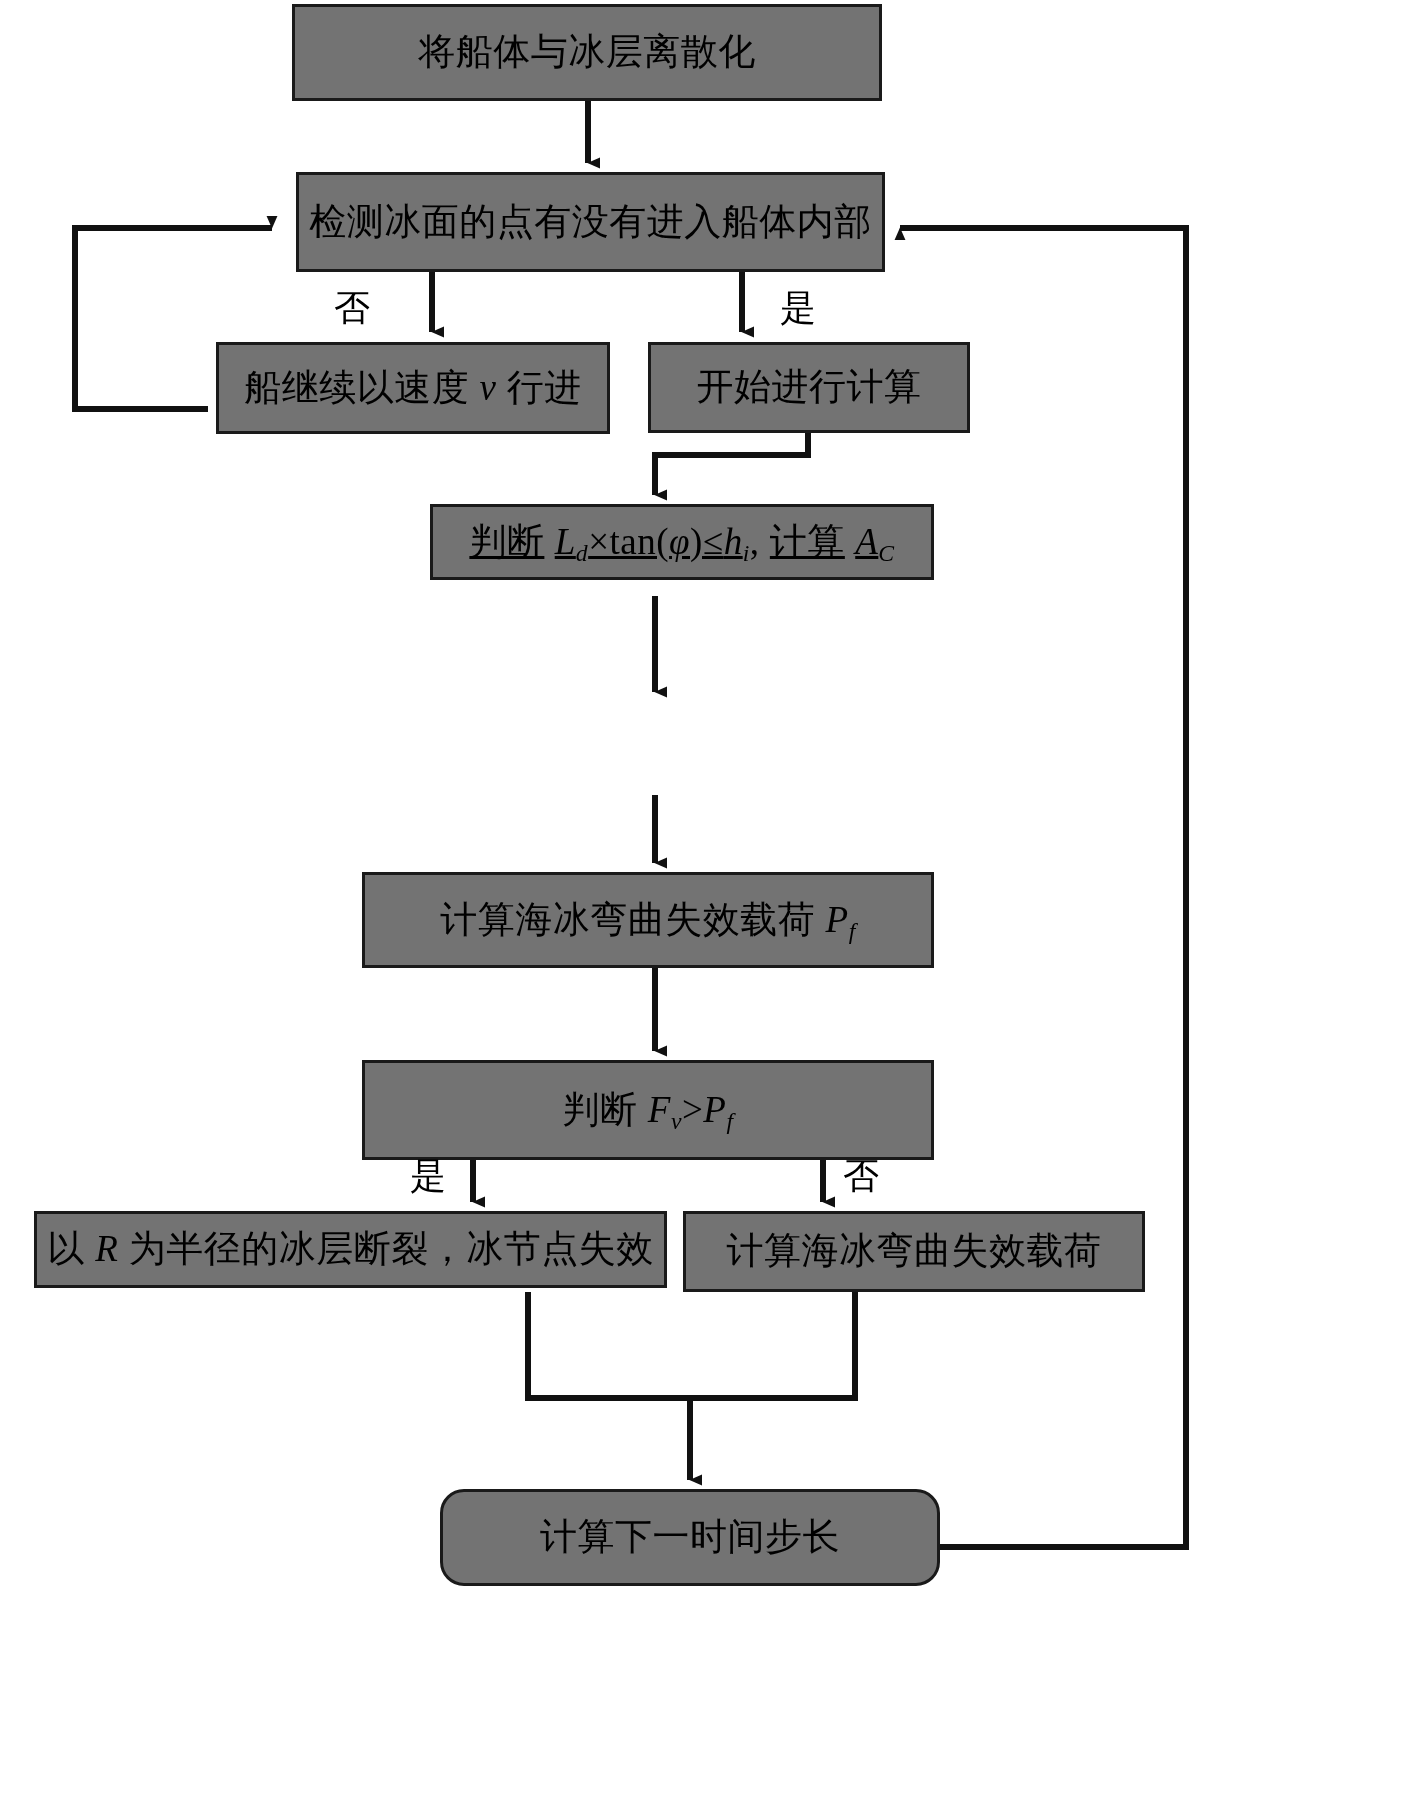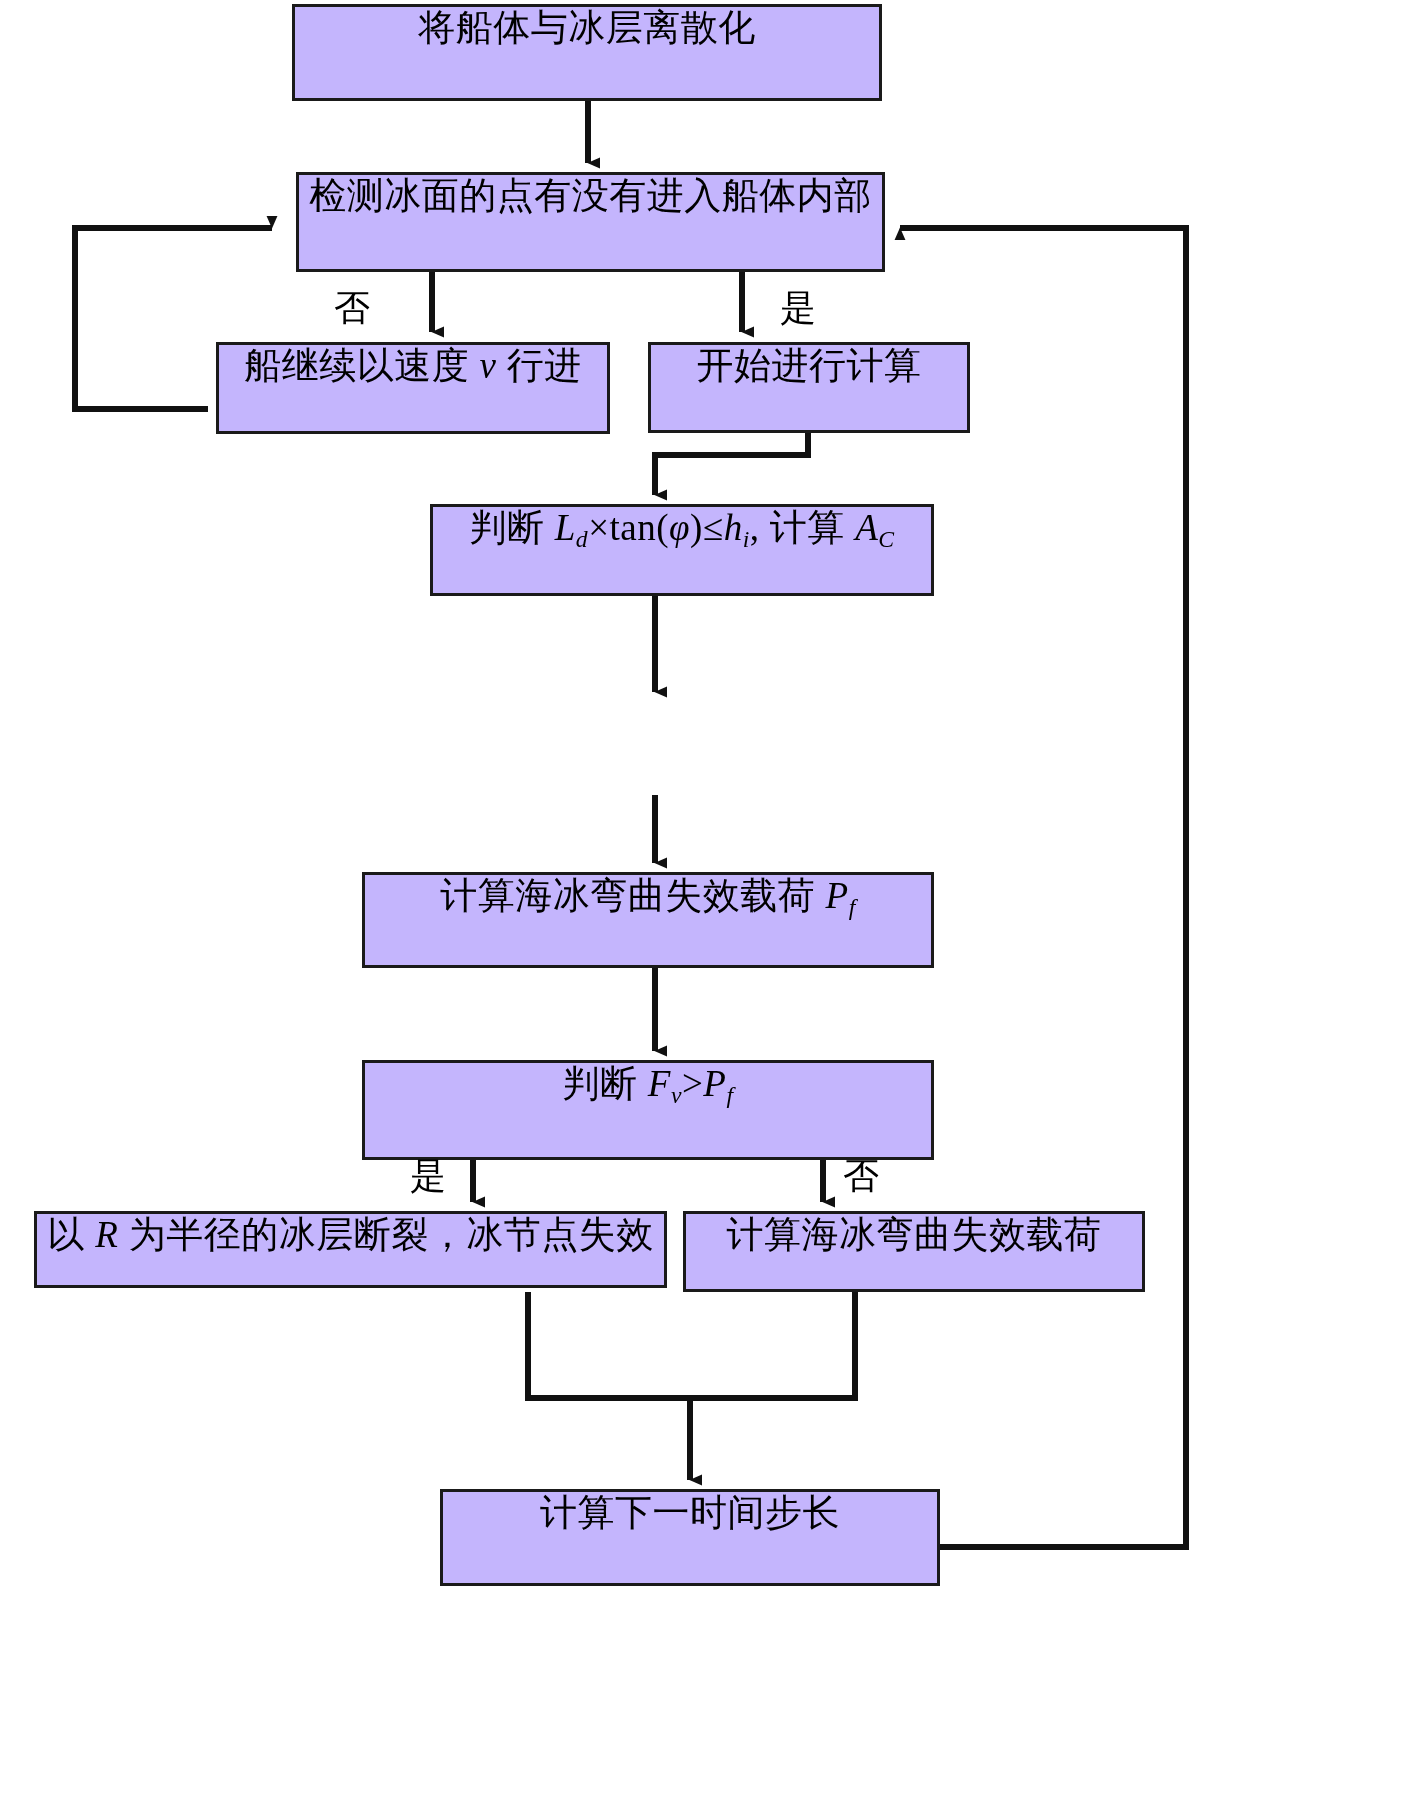--- a/index.html
+++ b/index.html
@@ -22,23 +22,23 @@
     left: 0;
     top: 0;
     width: 1417px;
     height: 1817px;
     pointer-events: none;
   }
   .node {
     position: absolute;
     box-sizing: border-box;
     border: 3px solid #1a1a1a;
-    background: #c4b5fd;
+    background: #737373;
     display: flex;
-    align-items: flex-start;
+    align-items: center;
     justify-content: center;
     text-align: center;
     line-height: 1.15;
     color: #000000;
   }
   .node .txt {
     font-size: 37px;
     letter-spacing: 0.5px;
     white-space: nowrap;
   }
@@ -119,21 +119,21 @@
   <div class="node" style="left:216px; top:342px; width:394px; height:92px;">
     <span class="txt">
       <span>船继续以速度</span><span class="sp"></span><span class="mi">v</span><span class="sp"></span><span>行进</span>
     </span>
   </div>
 
   <div class="node" style="left:648px; top:342px; width:322px; height:91px;">
     <span class="txt">开始进行计算</span>
   </div>
 
-  <div class="node" style="left:430px; top:504px; width:504px; height:92px;">
+  <div class="node" style="left:430px; top:504px; width:504px; height:76px;text-decoration:underline;">
     <span class="txt">
       <span>判断</span><span class="sp"></span><span class="mi">L</span><sub>d</sub><span class="mn">×tan(</span><span class="mi">φ</span><span class="mn">)≤</span><span class="mi">h</span><sub>i</sub><span class="mn">,</span><span class="sp"></span><span>计算</span><span class="sp"></span><span class="mi">A</span><sub>C</sub>
     </span>
   </div>
 
 
   <div class="node" style="left:362px; top:872px; width:572px; height:96px;">
     <span class="txt">
       <span>计算海冰弯曲失效载荷</span><span class="sp"></span><span class="mi">P</span><sub>f</sub>
     </span>
@@ -151,17 +151,17 @@
   <div class="node" style="left:34px; top:1211px; width:633px; height:77px;">
     <span class="txt">
       <span>以</span><span class="sp"></span><span class="mi">R</span><span class="sp"></span><span>为半径的冰层断裂，冰节点失效</span>
     </span>
   </div>
 
   <div class="node" style="left:683px; top:1211px; width:462px; height:81px;">
     <span class="txt">计算海冰弯曲失效载荷</span>
   </div>
 
-  <div class="node" style="left:440px; top:1489px; width:500px; height:97px;">
+  <div class="node" style="left:440px; top:1489px; width:500px; height:97px;border-radius:24px;">
     <span class="txt">计算下一时间步长</span>
   </div>
 
 </div>
 
 </body></html>

